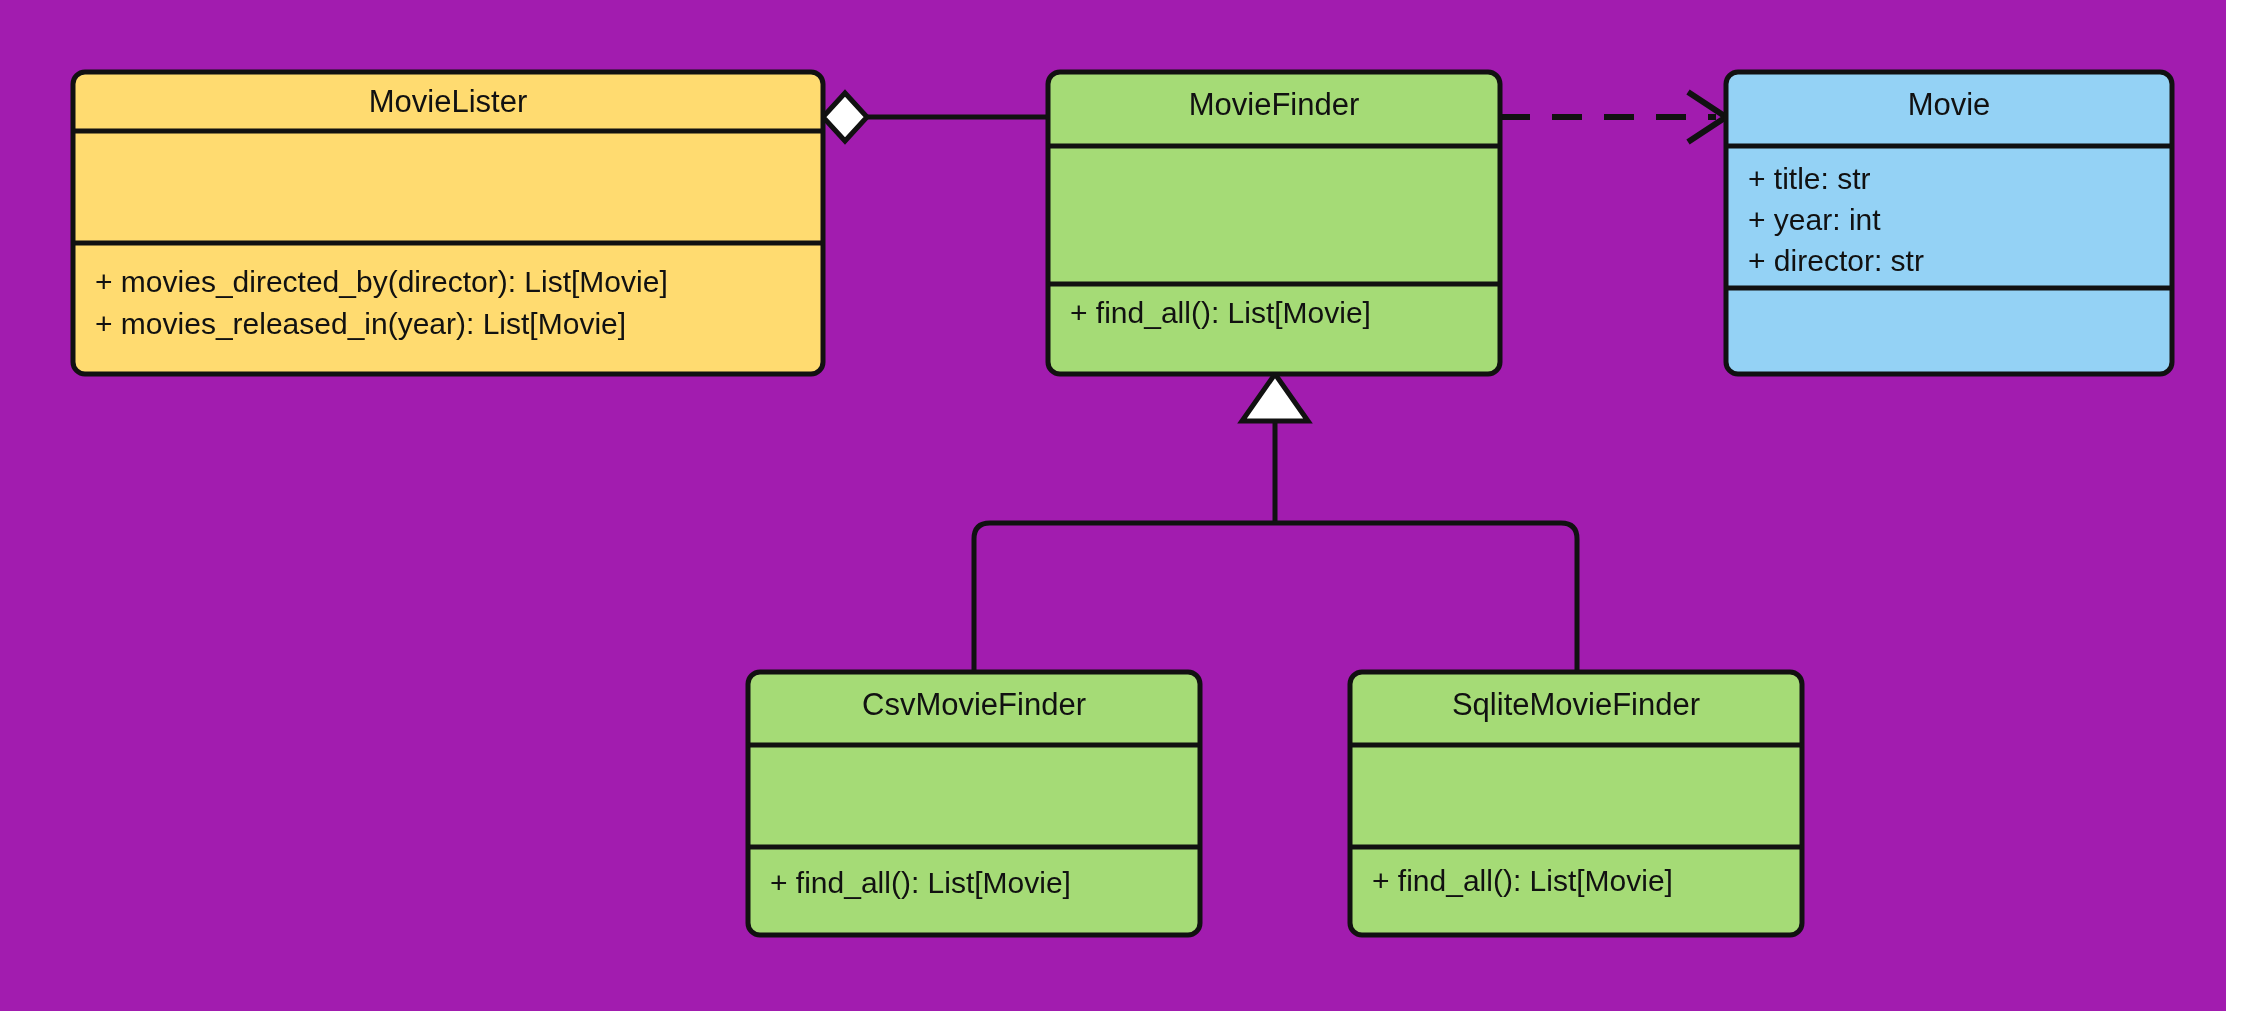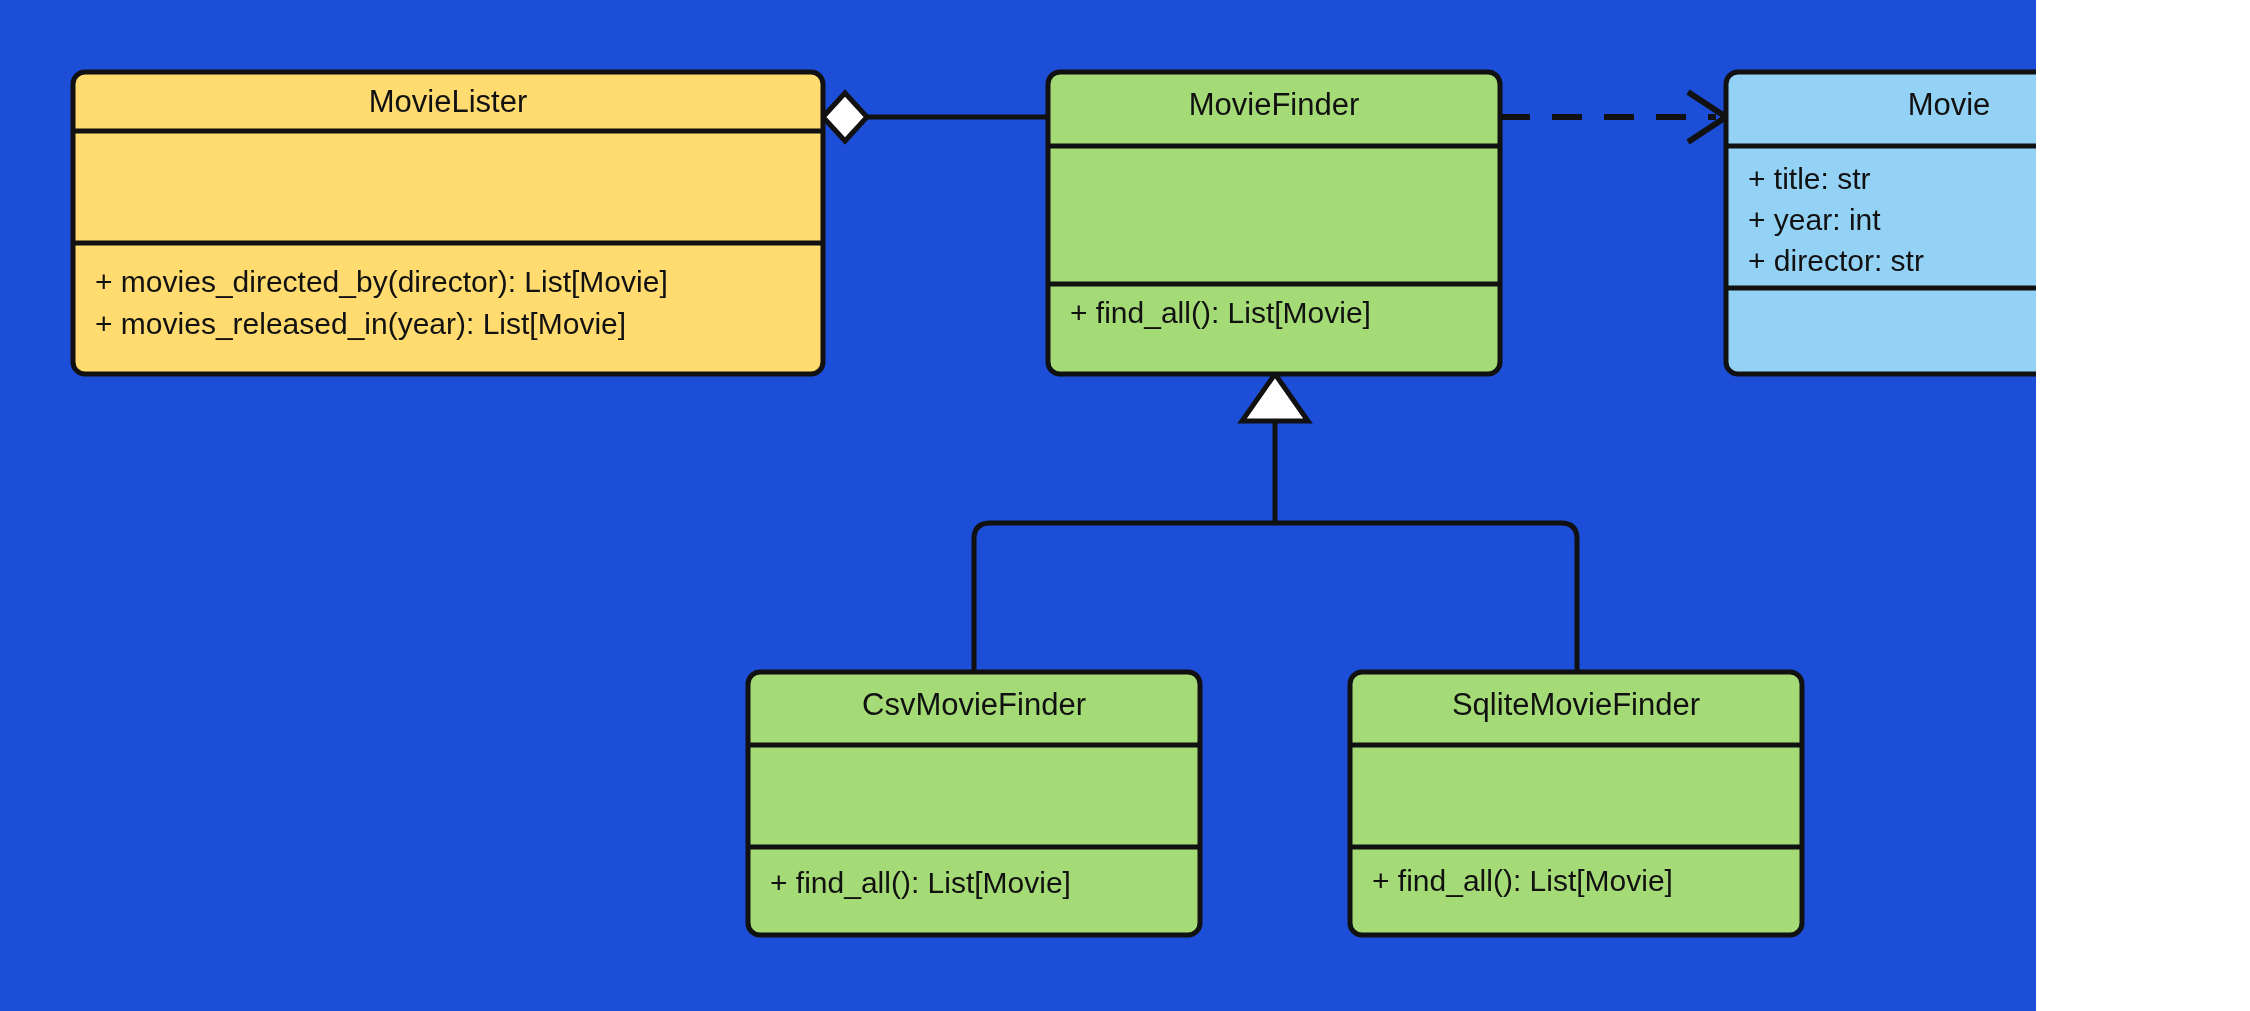--- a/index.html
+++ b/index.html
@@ -2,23 +2,23 @@
 <html><head>
 <meta charset="utf-8">
 <style>
   html, body {
     margin: 0;
     padding: 0;
     background: #ffffff;
   }
   #diagram-root {
     position: relative;
-    width: 2036px;
+    width: 2226px;
     height: 1011px;
-    background: #1d4ed8;
+    background: #a21caf;
     font-family: "Liberation Sans", sans-serif;
     overflow: hidden;
   }
   svg#uml-canvas {
     position: absolute;
     top: 0;
     left: 0;
     width: 2250px;
     height: 1011px;
     display: block;

